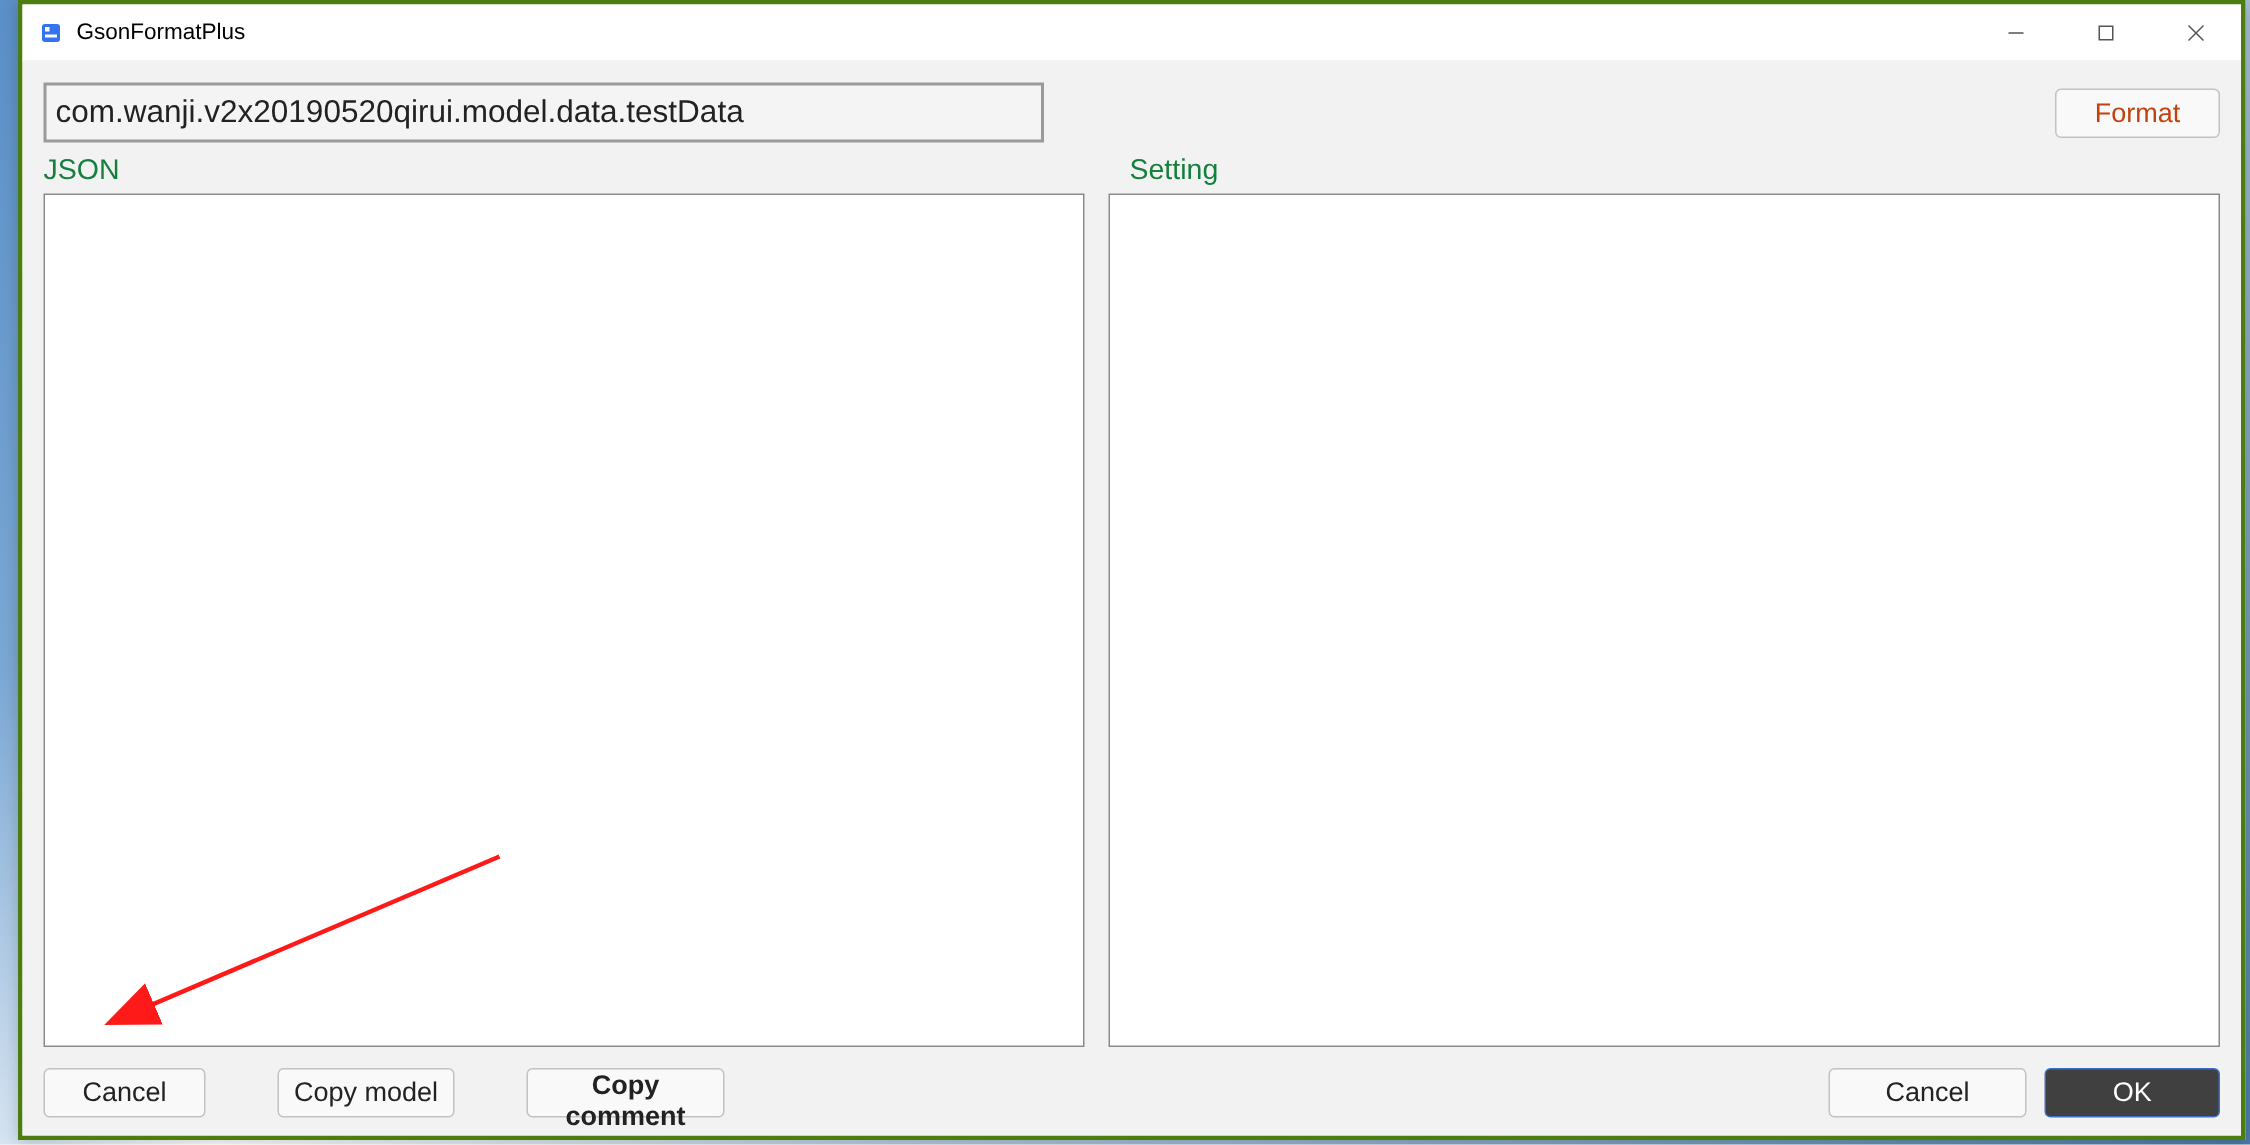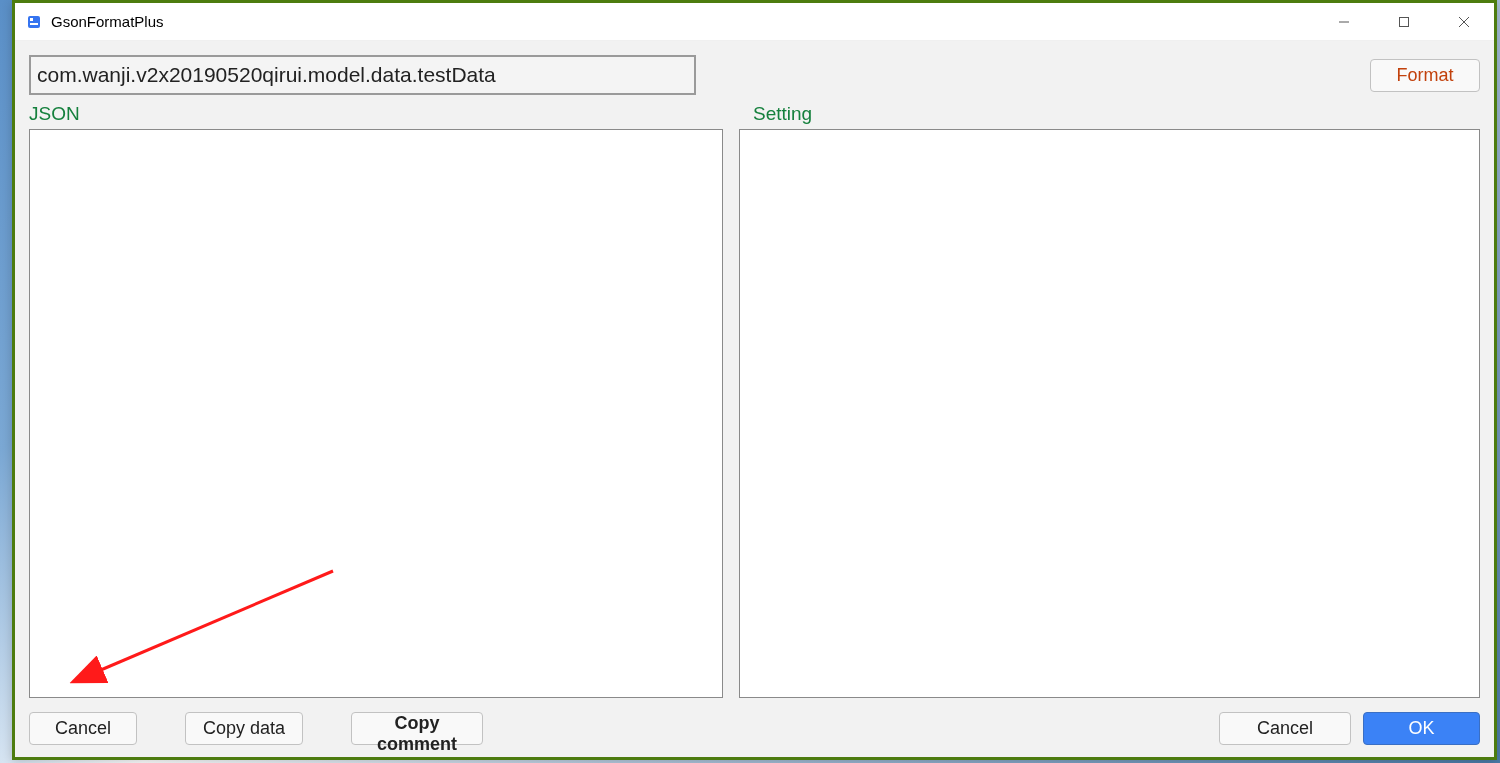--- a/index.html
+++ b/index.html
@@ -147,21 +147,21 @@
       padding: 0 18px;
     }
     .btn.setting { width: 108px; padding: 0; }
     .btn.copy-json { width: 118px; padding: 0; }
     .btn.copy-comment { width: 132px; padding: 0; font-weight: bold; }
     .bottom-spacer { flex: 1; }
     .btn.cancel { width: 132px; padding: 0; }
     .btn.ok {
       width: 117px;
       padding: 0;
-      background: #3b82f6;
+      background: #404040;
       border: 1px solid #3a6fc4;
       color: #ffffff;
     }
     .left-gap { width: 24px; }
 
     
     .arrow-overlay {
       position: absolute;
       pointer-events: none;
       left: 0;
@@ -217,21 +217,21 @@
     </div>
 
     <div class="editors-row">
       <textarea class="textarea json-textarea" style=""></textarea>
       <textarea class="textarea comment-textarea" style=""></textarea>
     </div>
 
     <div class="bottom-row">
       <button class="btn setting">Cancel</button>
       <div class="left-gap"></div>
-      <button class="btn copy-json">Copy  data</button>
+      <button class="btn copy-json">Copy  model</button>
       <div class="left-gap"></div>
       <button class="btn copy-comment">Copy comment</button>
       <div class="bottom-spacer"></div>
       <button class="btn cancel">Cancel</button>
       <button class="btn ok">OK</button>
     </div>
 
     <svg class="arrow-overlay">
       <defs>
         <marker id="arrowhead" markerWidth="12" markerHeight="10" refX="10" refY="5" orient="auto">

